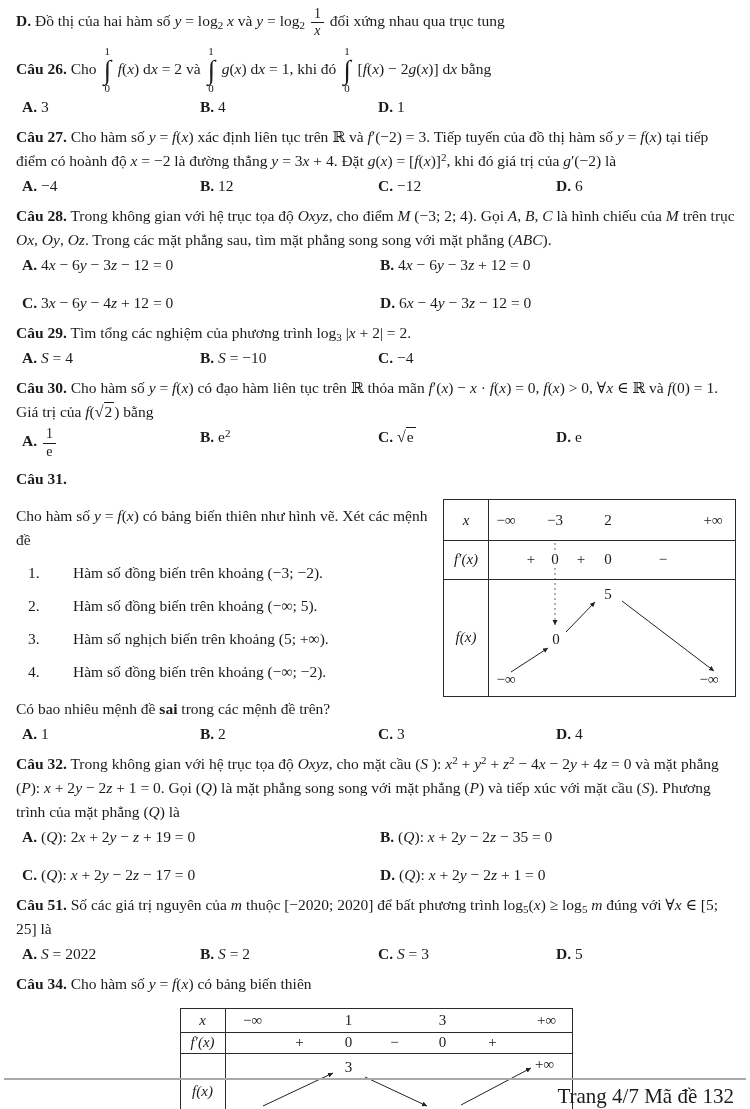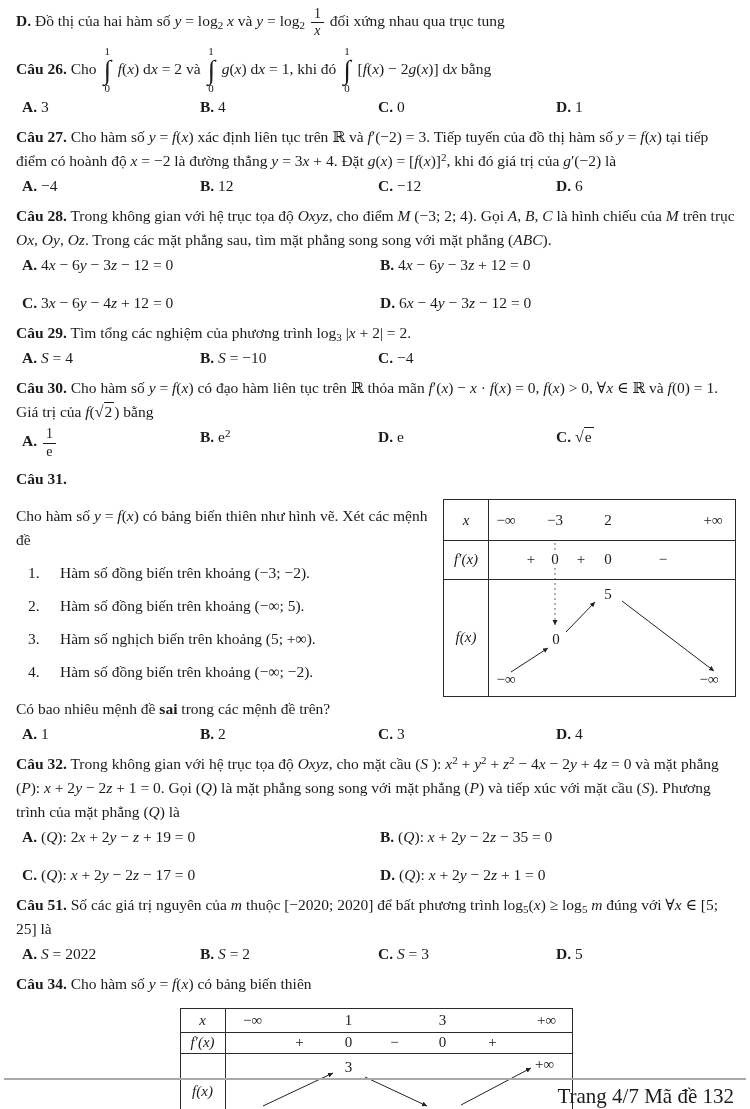--- a/index.html
+++ b/index.html
@@ -36,21 +36,21 @@
   
   .sqrt{white-space:nowrap;}
   .sqrt .rad{font-size:16px;}
   .sqrt .vinc{border-top:1px solid currentColor; padding:0 2px 0 1px;}
   
   .q31cols{display:flex; align-items:center;}
   .q31left{width:436px;}
   .numlist{margin-top:4px;}
   .numitem{display:flex; margin-top:9px;}
   .numitem .nnum{width:22px; margin-left:12px; flex:none;}
-  .numitem .ntxt{margin-left:10px;}
+  .numitem .ntxt{margin-left:23px;}
   
   .vtable{position:relative; border:1.5px solid #2b2b2b; background:#fff; flex:none; box-sizing:content-box;}
   .vt-hline{position:absolute; left:0; right:0; height:1px; background:#2b2b2b;}
   .vt-vline{position:absolute; top:0; bottom:0; width:1px; background:#2b2b2b;}
   .vt-svg{position:absolute; left:0; top:0;}
   .vt-t{position:absolute; transform:translate(-50%,-50%); font-size:15px; white-space:nowrap;}
   .vt-i{font-style:italic;}
   #t31{margin-top:8px; margin-left:6px;}
   .t34wrap{display:flex; justify-content:center; margin:12px 0 10px;}
   
@@ -77,21 +77,20 @@
           <span class="iglyph">∫</span>
           <span class="ilim ibot">0</span>
         </span> <i>g</i>(<i>x</i>) d<i>x</i> = 1, khi đó <span class="intg">
           <span class="ilim itop">1</span>
           <span class="iglyph">∫</span>
           <span class="ilim ibot">0</span>
         </span> [<i>f</i>(<i>x</i>) − 2<i>g</i>(<i>x</i>)] d<i>x</i> bằng</p>
     <div class="opts c4">
         <div class="opt"><span class="okey">A.</span> 3</div>
         <div class="opt"><span class="okey">B.</span> 4</div>
-        <div class="opt"><span class="okey">C.</span> 0</div>
         <div class="opt"><span class="okey">D.</span> 1</div>
       </div>
   </div>
 
   <div class="q">
     <p class="qbody"><b>Câu 27.</b>  Cho hàm số <i>y</i> = <i>f</i>(<i>x</i>) xác định liên tục trên ℝ và <i>f</i>′(−2) = 3. Tiếp tuyến của đồ thị hàm số <i>y</i> = <i>f</i>(<i>x</i>) tại tiếp điểm có hoành độ <i>x</i> = −2 là đường thẳng <i>y</i> = 3<i>x</i> + 4. Đặt <i>g</i>(<i>x</i>) = [<i>f</i>(<i>x</i>)]<sup>2</sup>, khi đó giá trị của <i>g</i>′(−2) là</p>
     <div class="opts c4">
         <div class="opt"><span class="okey">A.</span> −4</div>
         <div class="opt"><span class="okey">B.</span> 12</div>
         <div class="opt"><span class="okey">C.</span> −12</div>
@@ -119,22 +118,22 @@
   </div>
 
   <div class="q">
     <p class="qbody"><b>Câu 30.</b>  Cho hàm số <i>y</i> = <i>f</i>(<i>x</i>) có đạo hàm liên tục trên ℝ thỏa mãn <i>f</i>′(<i>x</i>) − <i>x</i> · <i>f</i>(<i>x</i>) = 0, <i>f</i>(<i>x</i>) &gt; 0, ∀<i>x</i> ∈ ℝ và <i>f</i>(0) = 1. Giá trị của <i>f</i>(<span class="sqrt"><span class="rad">√</span><span class="vinc">2</span></span>) bằng</p>
     <div class="opts c4">
         <div class="opt"><span class="okey">A.</span> <span class="frac">
             <span class="num">1</span>
             <span class="den">e</span>
           </span></div>
         <div class="opt"><span class="okey">B.</span> e<sup>2</sup></div>
+        <div class="opt"><span class="okey">C.</span> <span class="sqrt"><span class="rad">√</span><span class="vinc">e</span></span></div>
         <div class="opt"><span class="okey">D.</span> e</div>
-        <div class="opt"><span class="okey">C.</span> <span class="sqrt"><span class="rad">√</span><span class="vinc">e</span></span></div>
       </div>
   </div>
 
   <div class="q">
     <p class="qbody"><b>Câu 31.</b></p>
     <div class="q31cols">
       <div class="q31left">
         <p class="qbody">Cho hàm số <i>y</i> = <i>f</i>(<i>x</i>) có bảng biến thiên như hình vẽ. Xét các mệnh đề</p>
         <div class="numlist">
             <div class="numitem">

